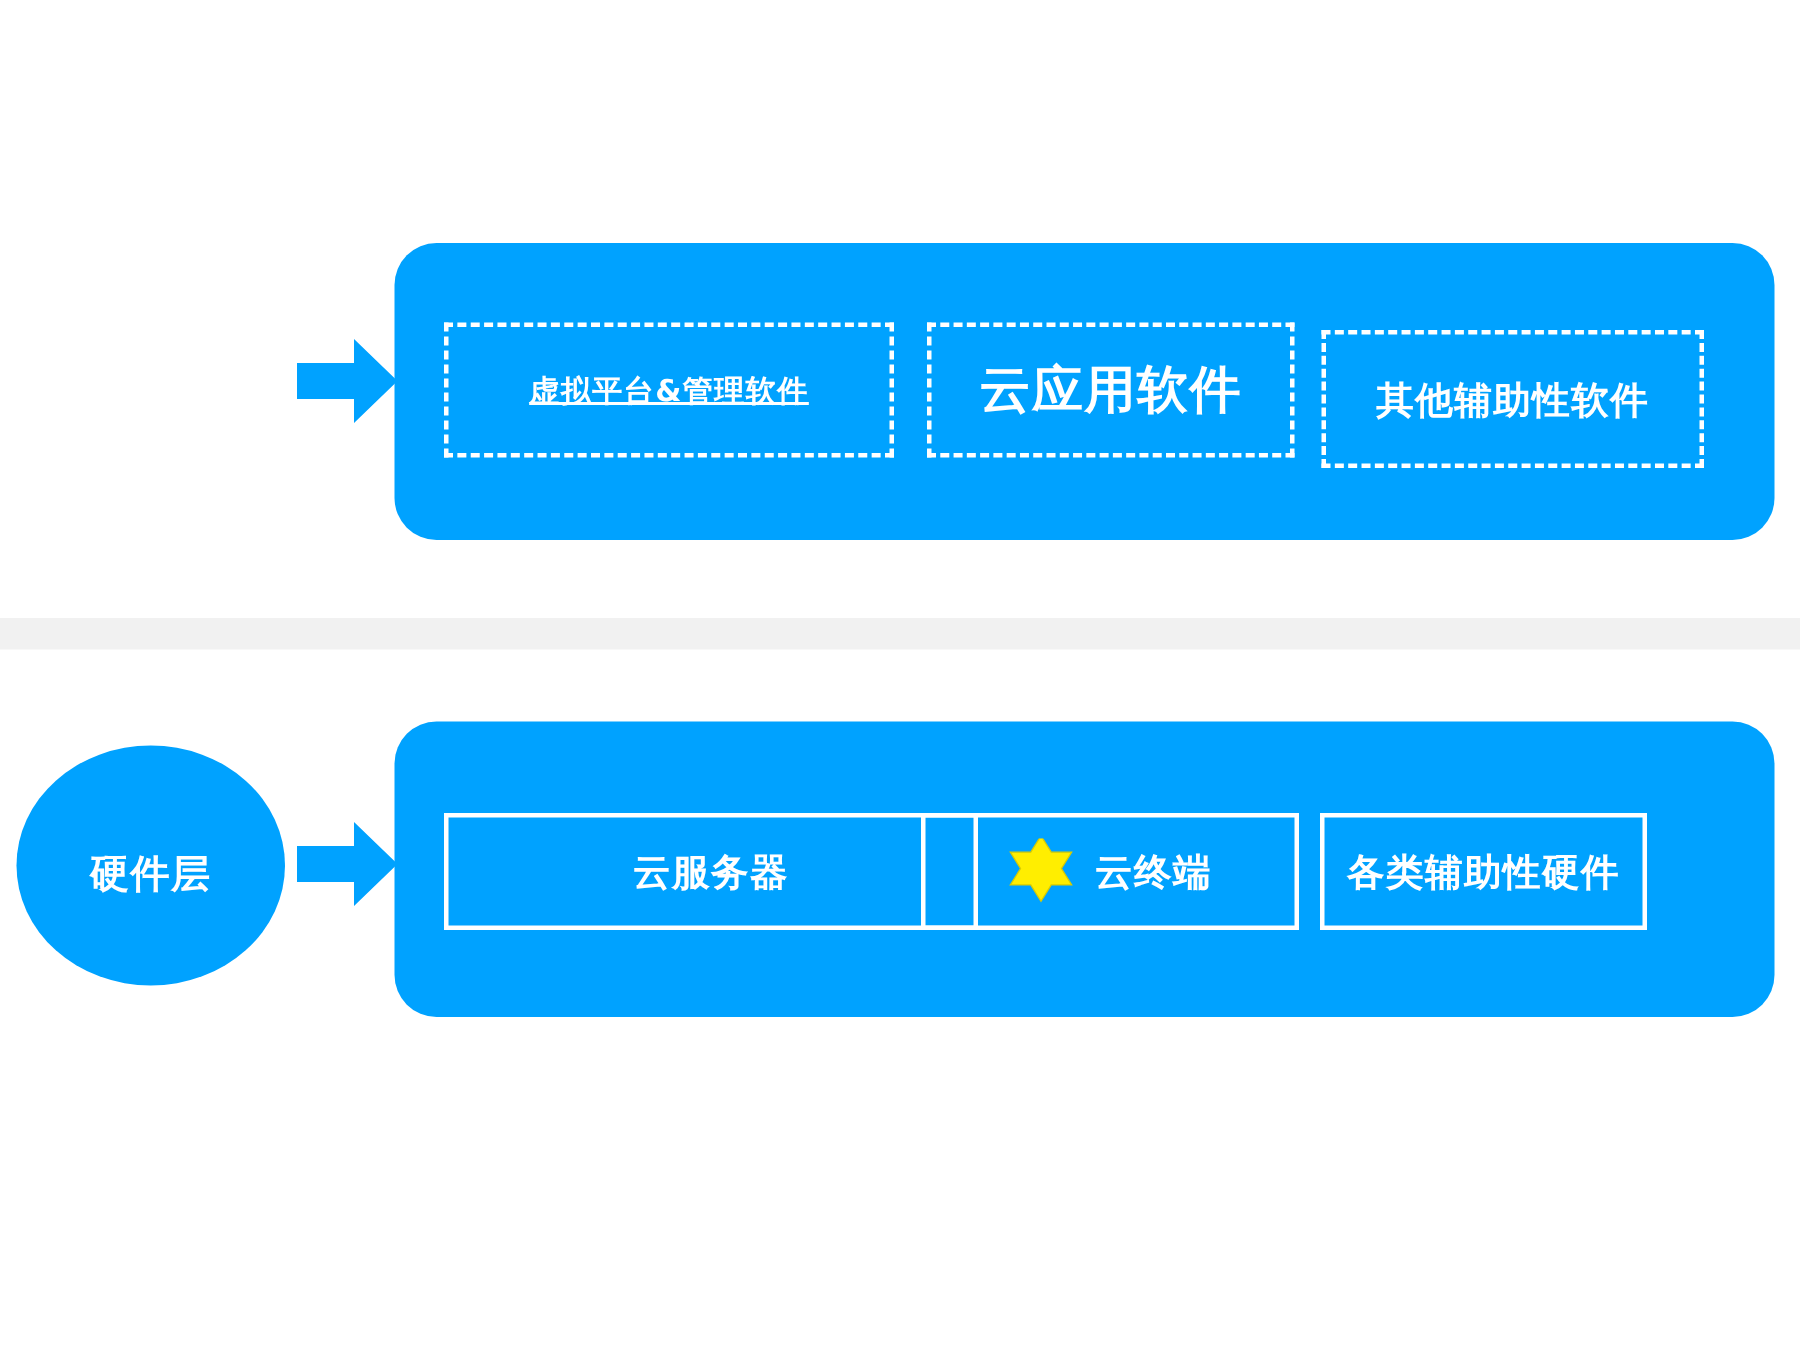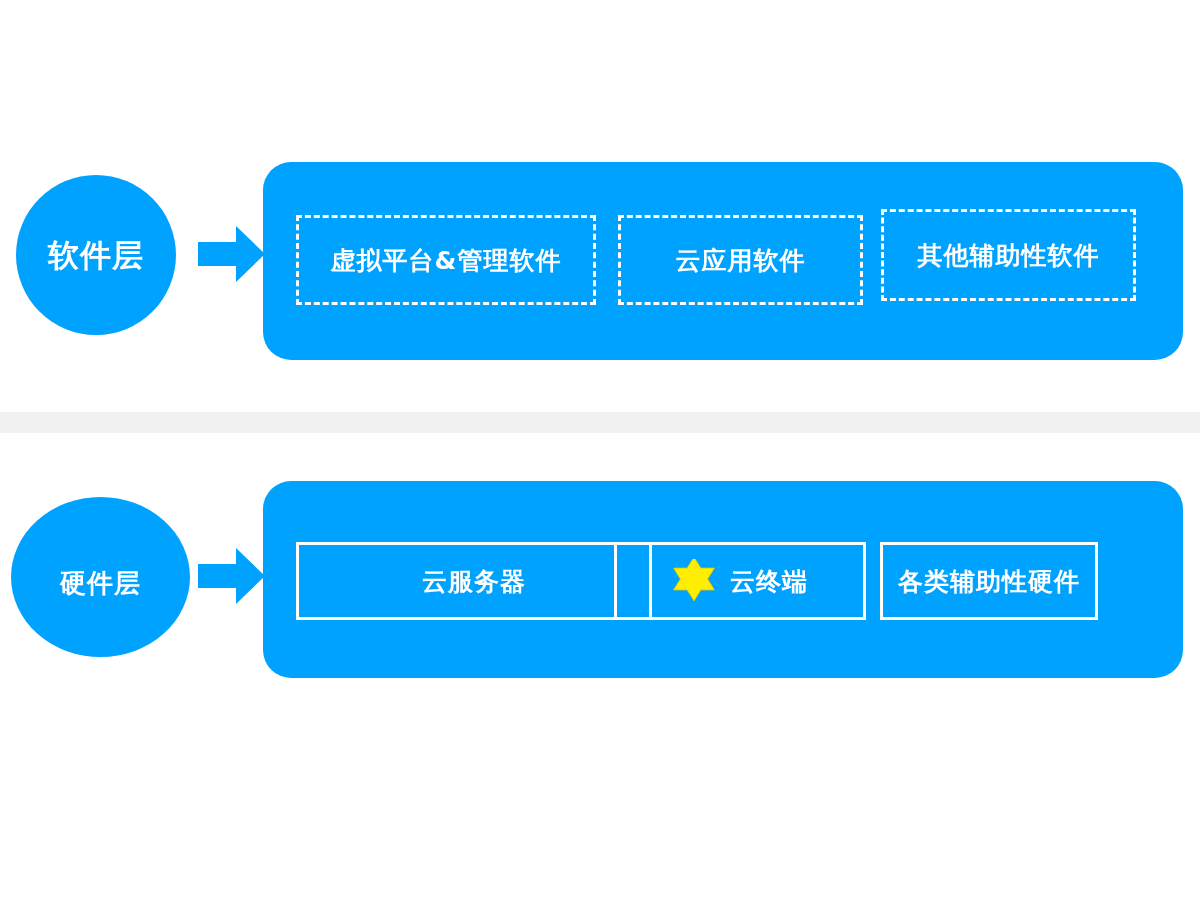--- a/index.html
+++ b/index.html
@@ -92,41 +92,38 @@
     display: inline-flex;
     align-items: center;
     margin-right: 14px;
   }
 </style>
 </head>
 <body>
 
 <div id="diagram-root">
 
-  <div class="layer-badge" style="left:16px; top:175px; width:160px; height:160px;">
-    <span class="layer-badge-label" style="font-size:31px;">软件层</span>
-  </div>
 
   <div class="flow-arrow" style="left:198px; top:224px; width:68px; height:60px;">
     <svg width="68" height="60" viewBox="0 0 68 60" aria-hidden="true">
       <polygon points="0,18 38,18 38,2 67,30 38,58 38,42 0,42" fill="#00a2ff"></polygon>
     </svg>
   </div>
 
   <div class="layer-panel" style="left:263px; top:162px; width:920px; height:198px;">
 
     <div class="item-box dashed" style="left:33px; top:53px; width:300px; height:90px;">
-      <span class="item-box-label" style="font-size:25px;">虚拟平台&amp;管理软件</span>
+      <span class="item-box-label" style="font-size:20px;text-decoration:underline;">虚拟平台&amp;管理软件</span>
     </div>
 
     <div class="item-box dashed" style="left:355px; top:53px; width:245px; height:90px;">
-      <span class="item-box-label" style="font-size:25px;">云应用软件</span>
+      <span class="item-box-label" style="font-size:34px;">云应用软件</span>
     </div>
 
-    <div class="item-box dashed" style="left:618px; top:47px; width:255px; height:92px;">
+    <div class="item-box dashed" style="left:618px; top:58px; width:255px; height:92px;">
       <span class="item-box-label" style="font-size:25px;">其他辅助性软件</span>
     </div>
   </div>
 
   <div class="divider-band" style="top:412px;"></div>
 
   <div class="layer-badge" style="left:11px; top:497px; width:179px; height:160px;">
     <span class="layer-badge-label" style="font-size:26px;margin-top:11px;">硬件层</span>
   </div>
 

